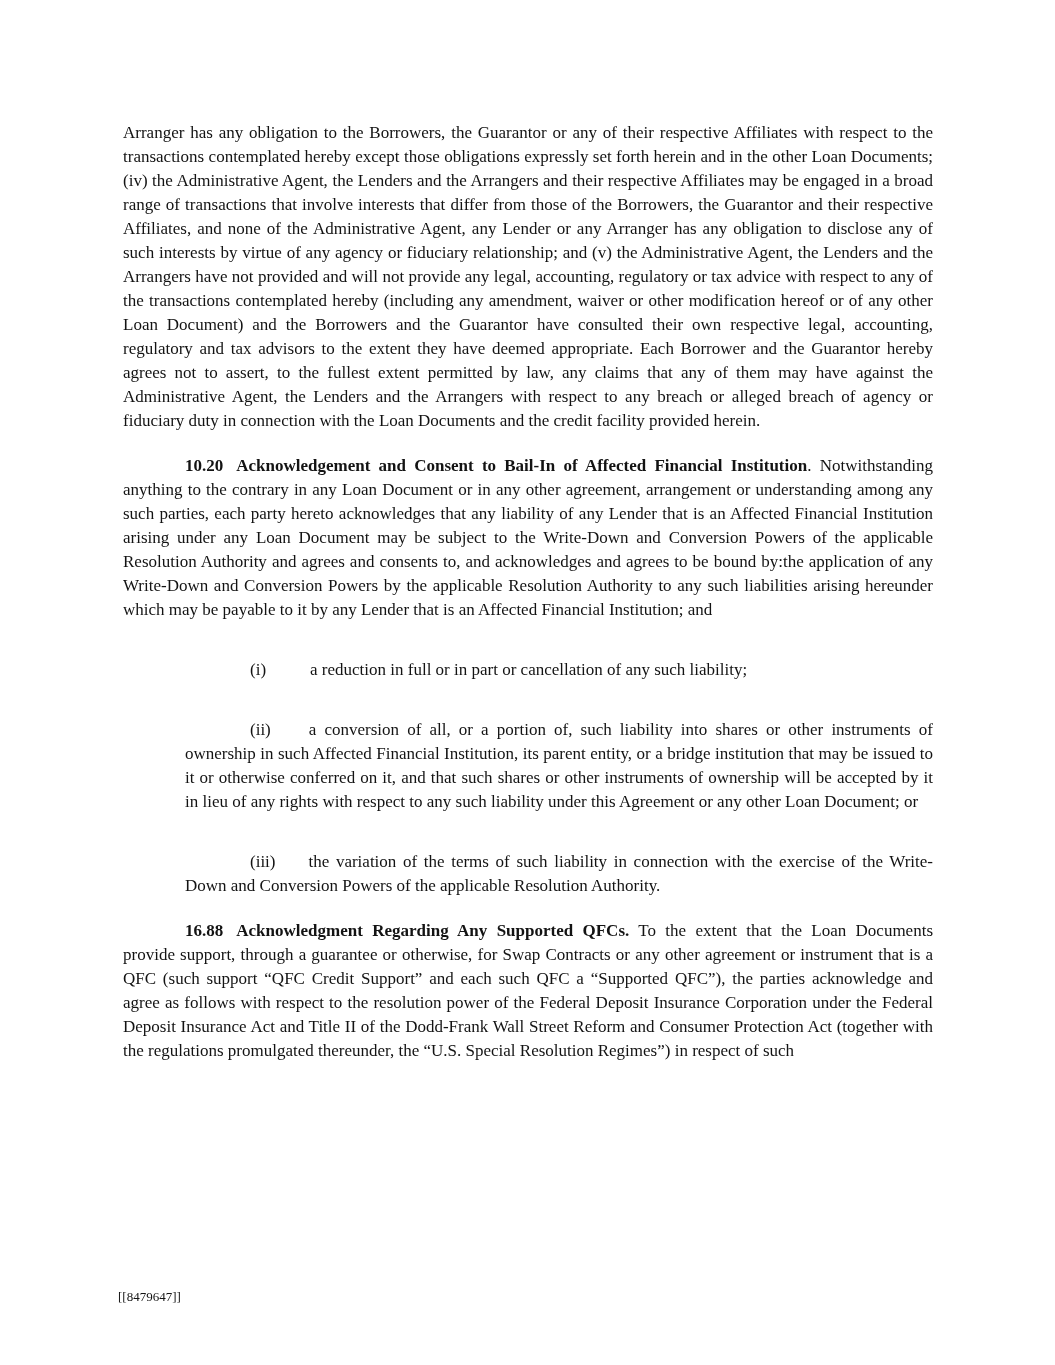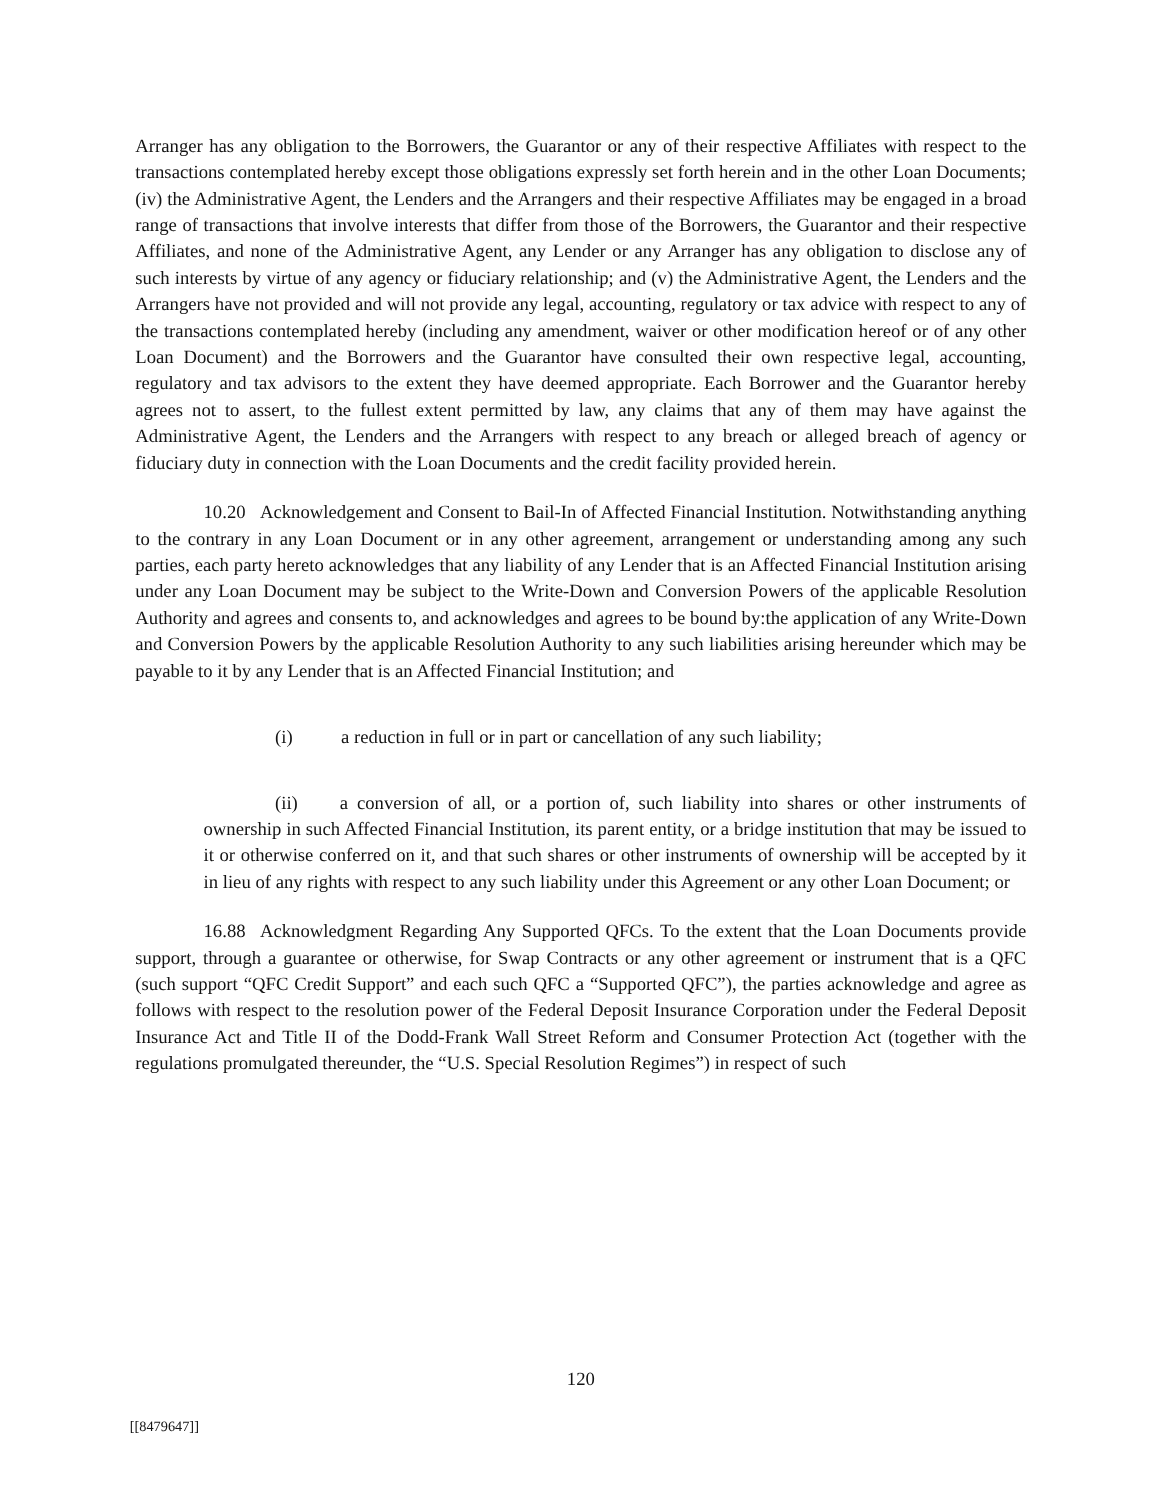--- a/index.html
+++ b/index.html
@@ -19,21 +19,21 @@
     top: 121px;
     width: 810px;
     font-size: 17px;
     line-height: 24px;
     text-align: justify;
   }
   .para { margin: 0 0 21px 0; }
   .section-para { text-indent: 62px; }
   .clause-b { margin-left: 62px; }
   .clause { margin-left: 62px; text-indent: 65px; margin-top: 36px; }
-  .b { font-weight: normal; }
+  .b { font-weight: bold; }
   .u { }
   .numgap  { display: inline-block; width: 13px; }
   .gap-b   { display: inline-block; width: 40px; }
   .gap-i   { display: inline-block; width: 44px; }
   .gap-ii  { display: inline-block; width: 38px; }
   .gap-iii { display: inline-block; width: 33px; }
   .pagenum {
     position: absolute;
     top: 1244px;
     left: 123px;
@@ -57,22 +57,22 @@
     <p class="para">Arranger has any obligation to the Borrowers, the Guarantor or any of their respective Affiliates with respect to the transactions contemplated hereby except those obligations expressly set forth herein and in the other Loan Documents; (iv) the Administrative Agent, the Lenders and the Arrangers and their respective Affiliates may be engaged in a broad range of transactions that involve interests that differ from those of the Borrowers, the Guarantor and their respective Affiliates, and none of the Administrative Agent, any Lender or any Arranger has any obligation to disclose any of such interests by virtue of any agency or fiduciary relationship; and (v) the Administrative Agent, the Lenders and the Arrangers have not provided and will not provide any legal, accounting, regulatory or tax advice with respect to any of the transactions contemplated hereby (including any amendment, waiver or other modification hereof or of any other Loan Document) and the Borrowers and the Guarantor have consulted their own respective legal, accounting, regulatory and tax advisors to the extent they have deemed appropriate.  Each Borrower and the Guarantor hereby agrees not to assert, to the fullest extent permitted by law, any claims that any of them may have against the Administrative Agent, the Lenders and the Arrangers with respect to any breach or alleged breach of agency or fiduciary duty in connection with the Loan Documents and the credit facility provided herein.</p>
 
     <p class="para section-para"><span class="b">10.20</span><span class="numgap"></span><span class="b">Acknowledgement and Consent to Bail-In of Affected Financial Institution</span><span>.</span>
       <span>Notwithstanding anything to the contrary in any Loan Document or in any other agreement, arrangement or understanding among any such parties, each party hereto acknowledges that any liability of any Lender that is an Affected Financial Institution arising under any Loan Document may be subject to the Write-Down and Conversion Powers of the applicable Resolution Authority and agrees and consents to, and acknowledges and agrees to be bound by:the application of any Write-Down and Conversion Powers by the applicable Resolution Authority to any such liabilities arising hereunder which may be payable to it by any Lender that is an Affected Financial Institution; and</span></p>
 
 
     <p class="para clause"><span>(i)</span><span class="gap-i"></span><span>a reduction in full or in part or cancellation of any such liability;</span></p>
 
     <p class="para clause"><span>(ii)</span><span class="gap-ii"></span><span>a conversion of all, or a portion of, such liability into shares or other instruments of ownership in such Affected Financial Institution, its parent entity, or a bridge institution that may be issued to it or otherwise conferred on it, and that such shares or other instruments of ownership will be accepted by it in lieu of any rights with respect to any such liability under this Agreement or any other Loan Document; or</span></p>
 
+    <p class="para clause"><span>(iii)</span><span class="gap-iii"></span><span>the variation of the terms of such liability in connection with the exercise of the Write-Down and Conversion Powers of the applicable Resolution Authority.</span></p>
 
     <p class="para section-para"><span class="b">16.88</span><span class="numgap"></span><span class="b">Acknowledgment Regarding Any Supported QFCs.</span>
       <span>To the extent that the Loan Documents provide support, through a guarantee or otherwise, for Swap Contracts or any other agreement or instrument that is a QFC (such support “QFC Credit Support” and each such QFC a “</span><span class="u">Supported QFC</span><span>”), the parties acknowledge and agree as follows with respect to the resolution power of the Federal Deposit Insurance Corporation under the Federal Deposit Insurance Act and Title II of the Dodd-Frank Wall Street Reform and Consumer Protection Act (together with the regulations promulgated thereunder, the “</span><span class="u">U.S. Special Resolution Regimes</span><span>”) in respect of such</span></p>
 
   </div>
 
-  <div class="pagenum">120</div>
 
   <div class="docid">[[8479647]]</div>
 </div>
 
 </body></html>

